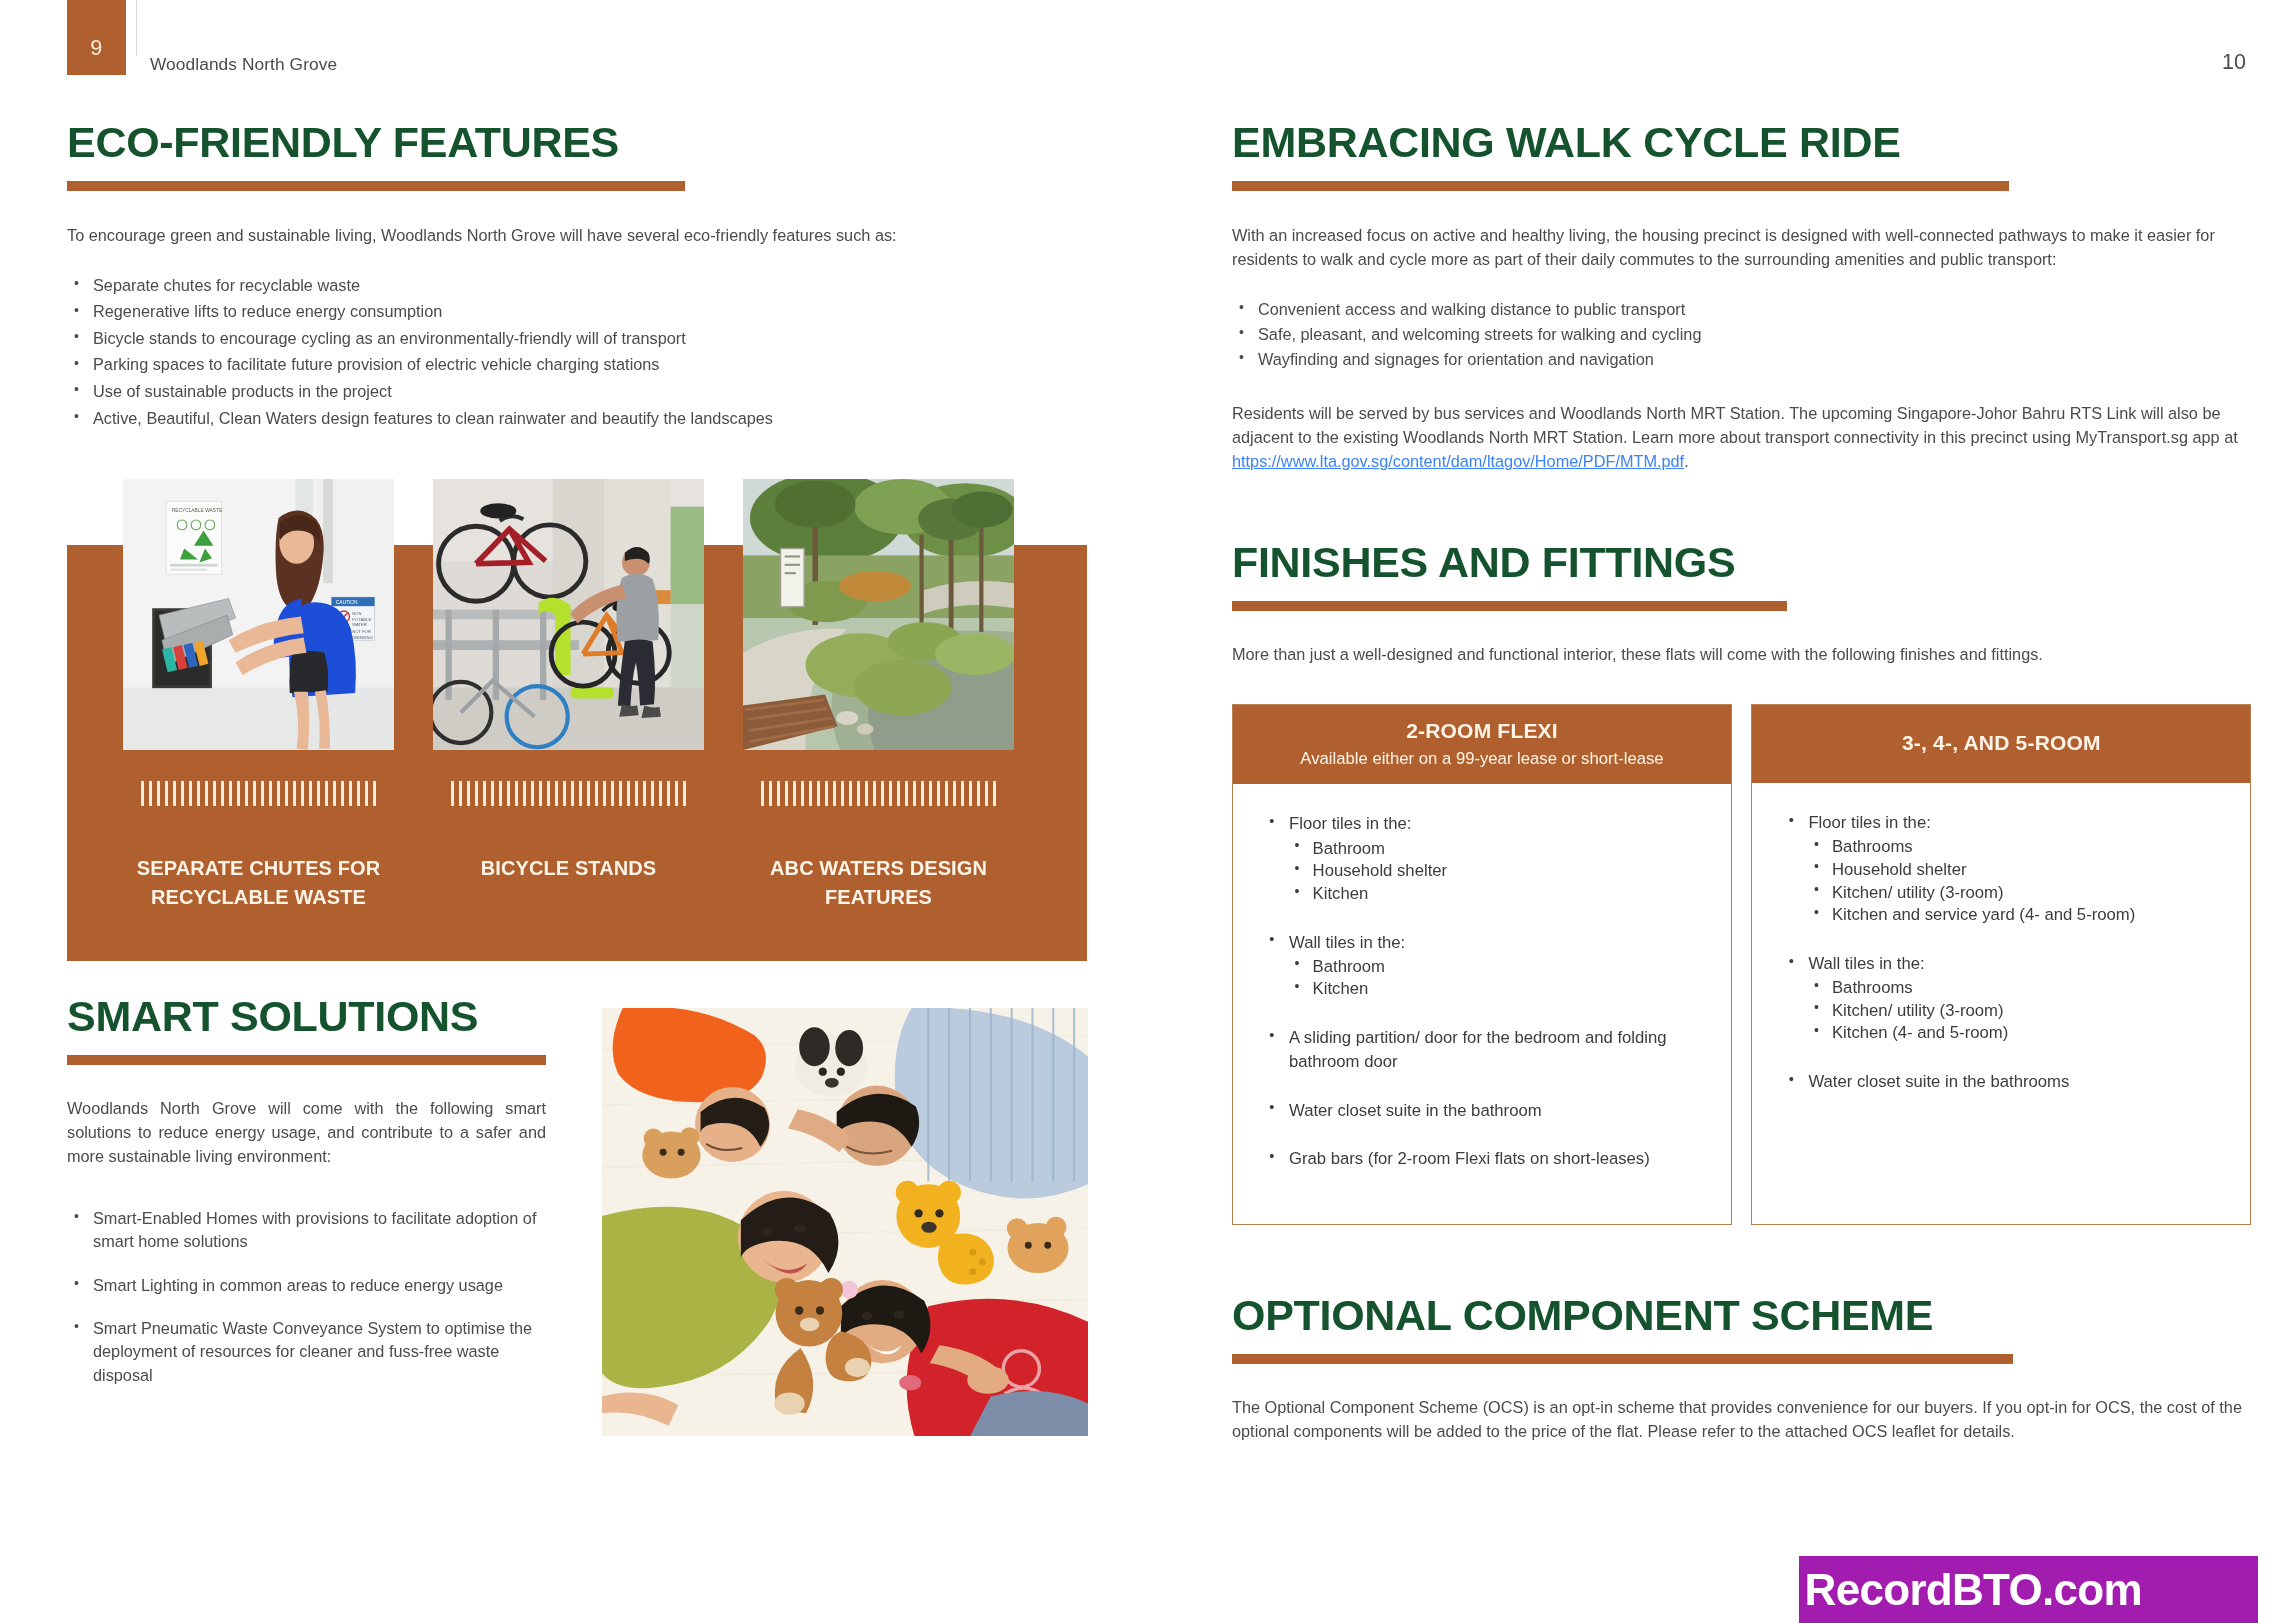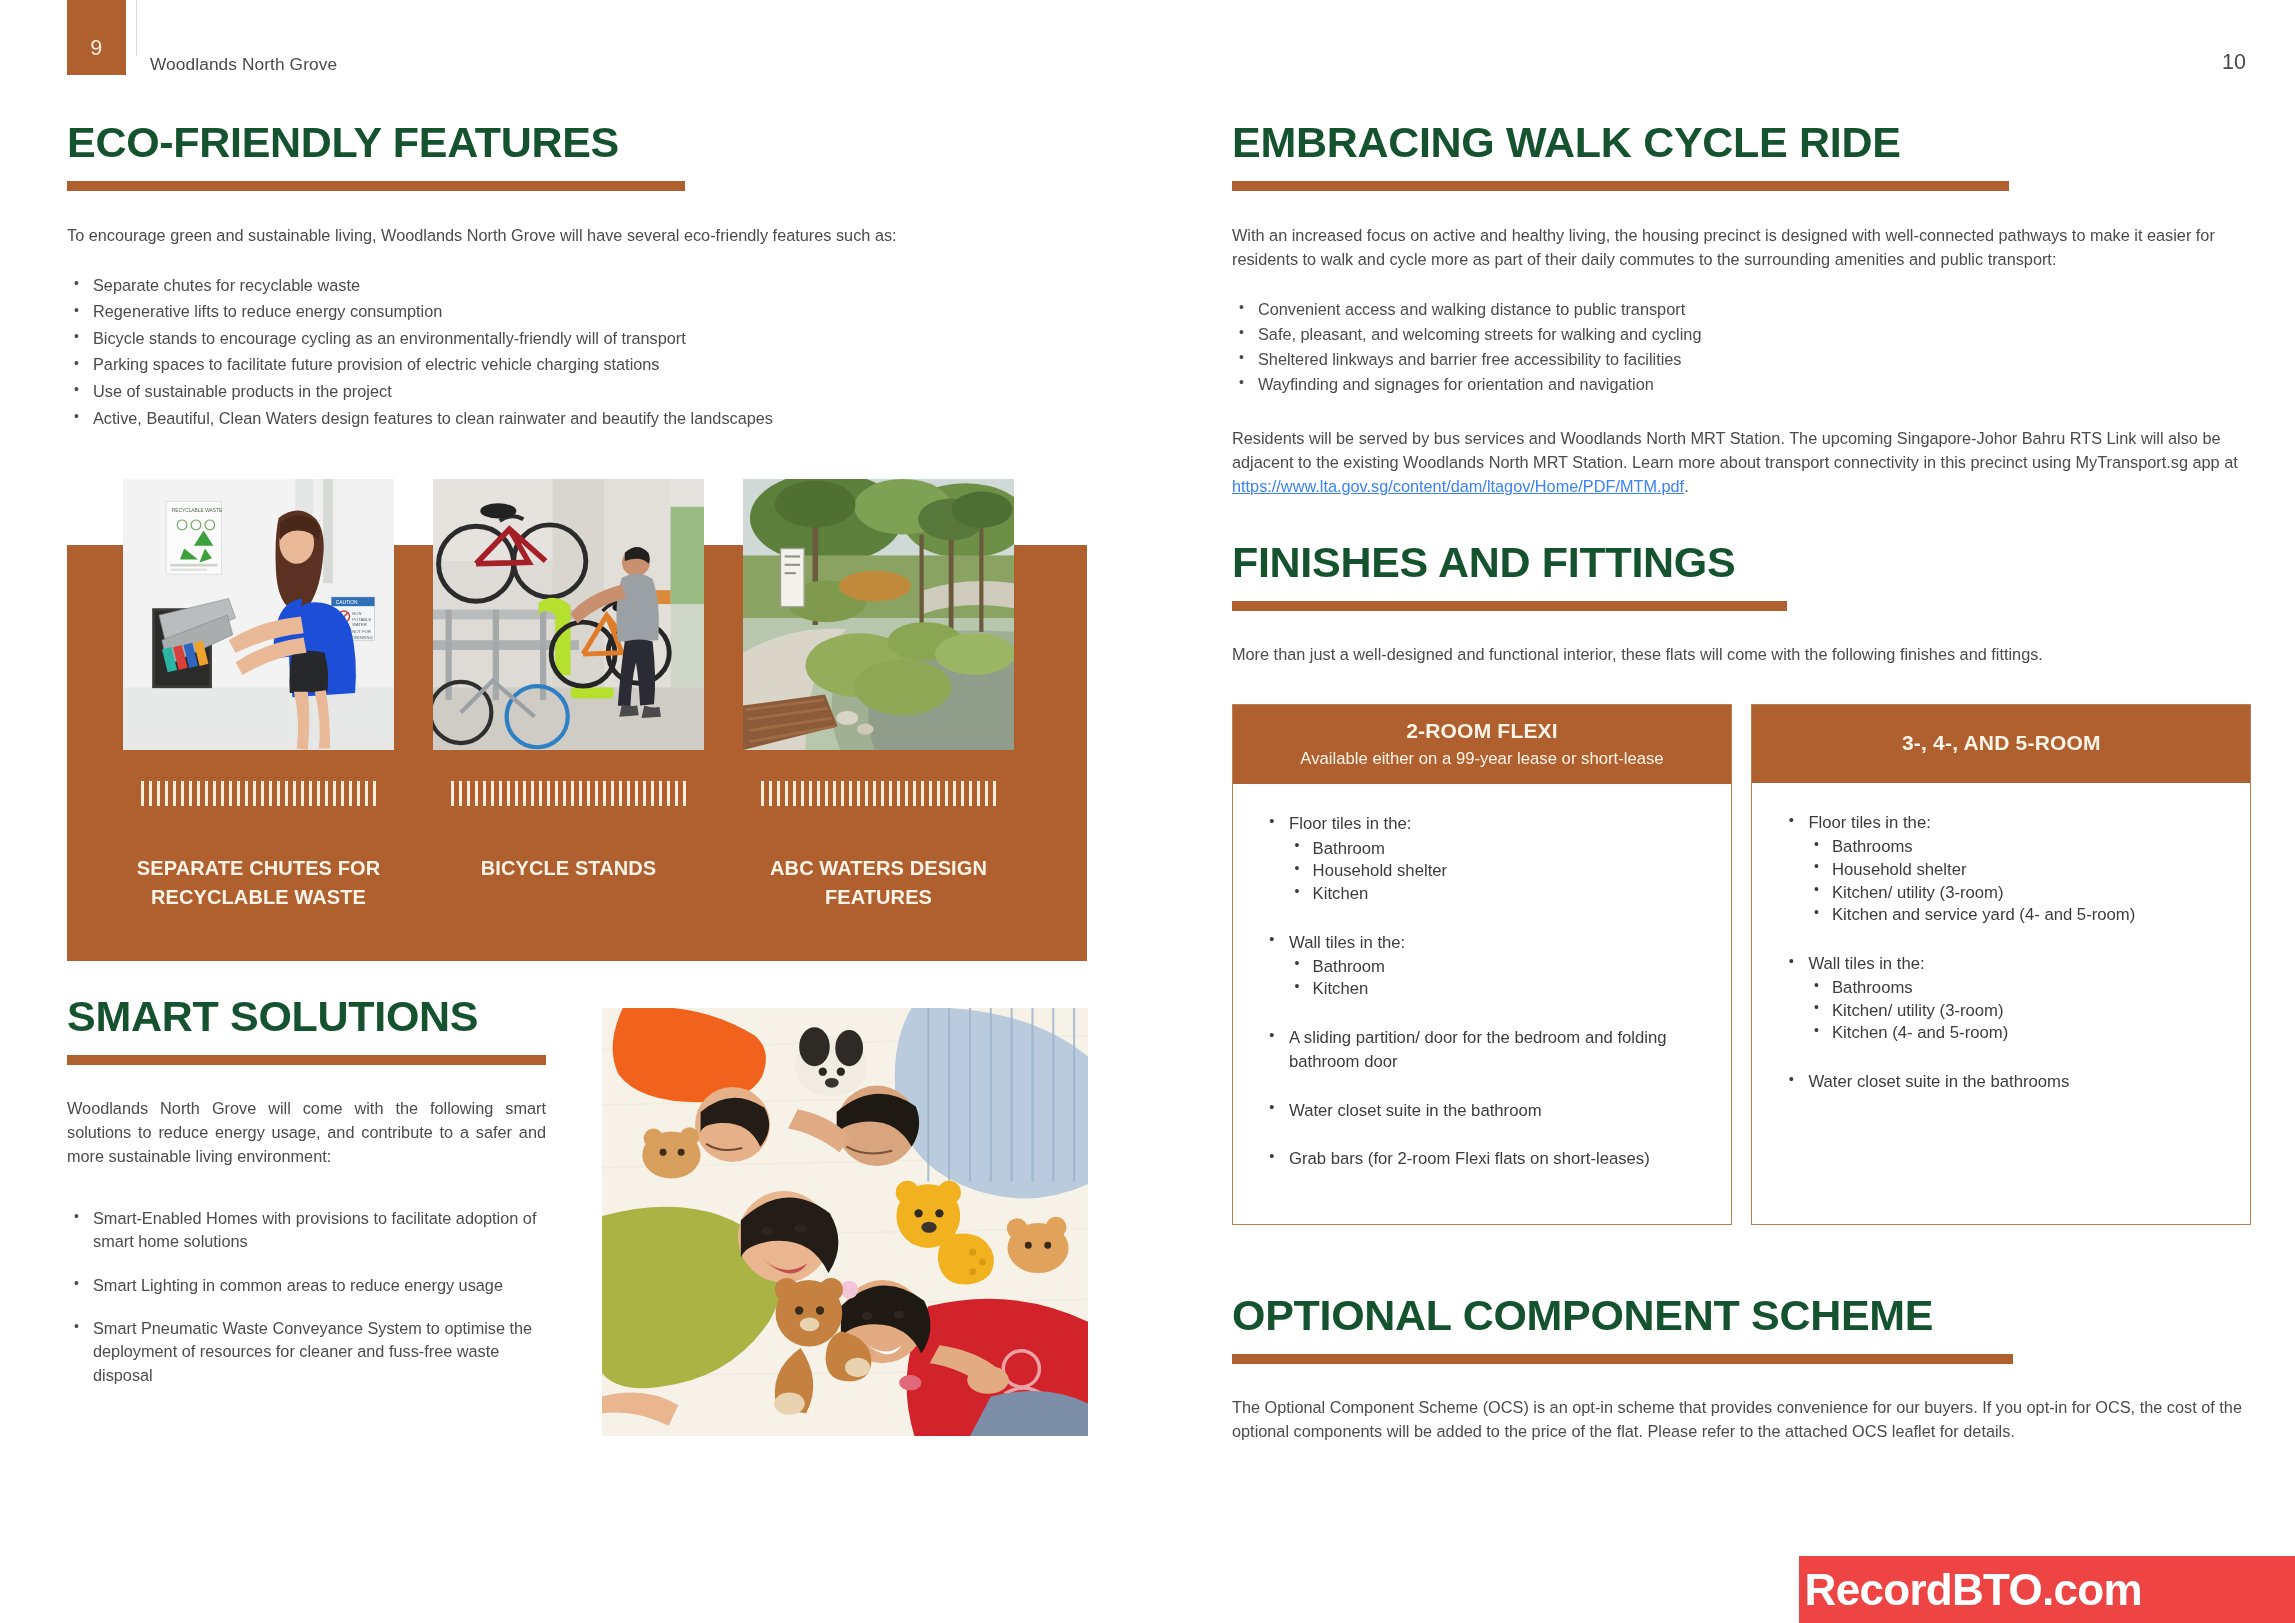--- a/index.html
+++ b/index.html
@@ -237,23 +237,23 @@
 
   .ocs-block { position: absolute; left: 1232px; top: 1291px; width: 1020px; }
   #ocs-rule { width: 781px; }
   #ocs-intro { margin-top: 32px; width: 1017px; }
 
   
   .watermark {
     position: absolute;
     left: 1799px;
     top: 1556px;
-    width: 496px;
+    width: 459px;
     height: 67px;
-    background: #ef4444;
+    background: #a21caf;
   }
   .watermark span {
     position: absolute;
     left: 5.6px;
     top: 50%;
     transform: translateY(-50%);
     color: #ffffff;
     font-size: 44px;
     font-weight: bold;
     letter-spacing: -0.7px;
@@ -652,21 +652,20 @@
     </svg>
   </div>
 
   <div class="col-right">
     <div class="sec-title">EMBRACING WALK CYCLE RIDE</div>
     <div class="sec-rule" id="walk-rule"></div>
     <div class="body-text" id="walk-intro">With an increased focus on active and healthy living, the housing precinct is designed with well-connected pathways to make it easier for residents to walk and cycle more as part of their daily commutes to the surrounding amenities and public transport:</div>
     <ul class="plain" id="walk-list">
       <li>Convenient access and walking distance to public transport</li>
       <li>Safe, pleasant, and welcoming streets for walking and cycling</li>
-      <li>Sheltered linkways and barrier free accessibility to facilities</li>
       <li>Wayfinding and signages for orientation and navigation</li>
     </ul>
     <div class="body-text" id="walk-para2"><span>Residents will be served by bus services and Woodlands North MRT Station. The upcoming Singapore-Johor Bahru RTS Link will also be adjacent to the existing Woodlands North MRT Station. Learn more about transport connectivity in this precinct using MyTransport.sg app at </span><a class="link" href="#">https://www.lta.gov.sg/content/dam/ltagov/Home/PDF/MTM.pdf</a><span>.</span></div>
   </div>
 
   <div class="fin-block">
     <div class="sec-title">FINISHES AND FITTINGS</div>
     <div class="sec-rule" id="fin-rule"></div>
     <div class="body-text" id="fin-intro">More than just a well-designed and functional interior, these flats will come with the following finishes and fittings.</div>
   </div>

